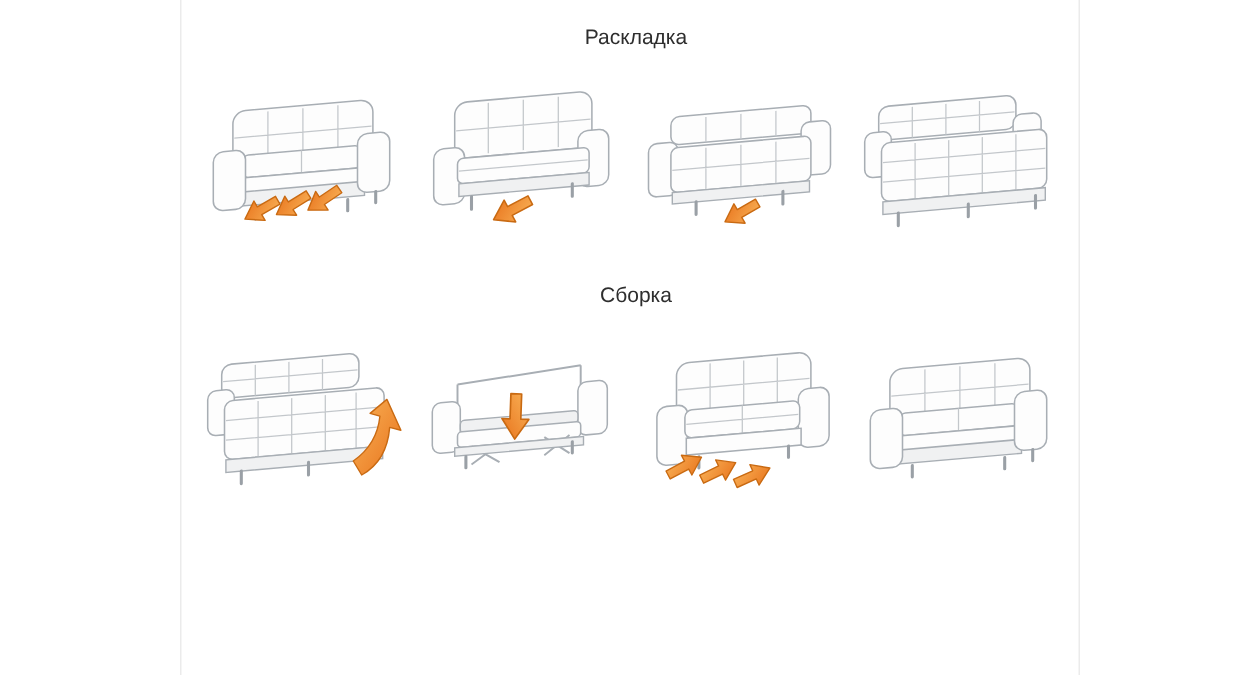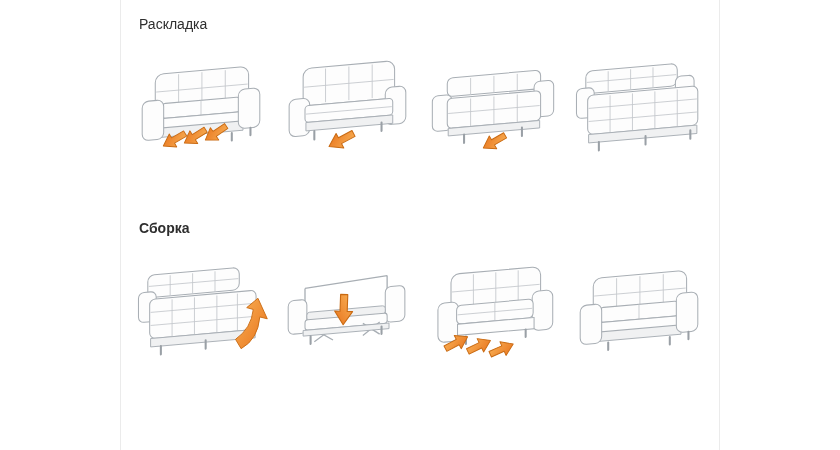--- a/index.html
+++ b/index.html
@@ -6,23 +6,23 @@
   .page{
     width:840px;height:450px;position:relative;background:#ffffff;
     font-family:"Liberation Sans",sans-serif;overflow:hidden;
   }
   .panel{
     width:600px;height:450px;margin:0 auto;box-sizing:border-box;
     border-left:1px solid #ebebeb;border-right:1px solid #ebebeb;
     padding:16px 10px 0 10px;
   }
   .section-title{
-    font-size:14px;color:#2e2e2e;margin:0 0 14px 8px;font-weight:400;
+    font-size:14px;color:#2e2e2e;margin:0 0 14px 8px;font-weight:400;text-align:center;
   }
-  .section-title.second{margin-top:56px;font-weight:bold;}
+  .section-title.second{margin-top:24px;}
   .row{
     display:flex;justify-content:space-between;align-items:flex-start;
   }
   .fig{width:140px;height:118px;flex:0 0 auto;}
   
   .ln  { fill:#fdfdfd; stroke:#a8aeb4; stroke-width:1.1; }
   .ln2 { fill:#f0f1f2; stroke:#a8aeb4; stroke-width:1;   }
   .grid{ fill:none; stroke:#c3c7cb; stroke-width:.9;     }
   .frame{ fill:none; stroke:#a8aeb4; stroke-width:1.4;   }
   .leg { stroke:#9aa0a6; stroke-width:2.2; stroke-linecap:round; fill:none; }

